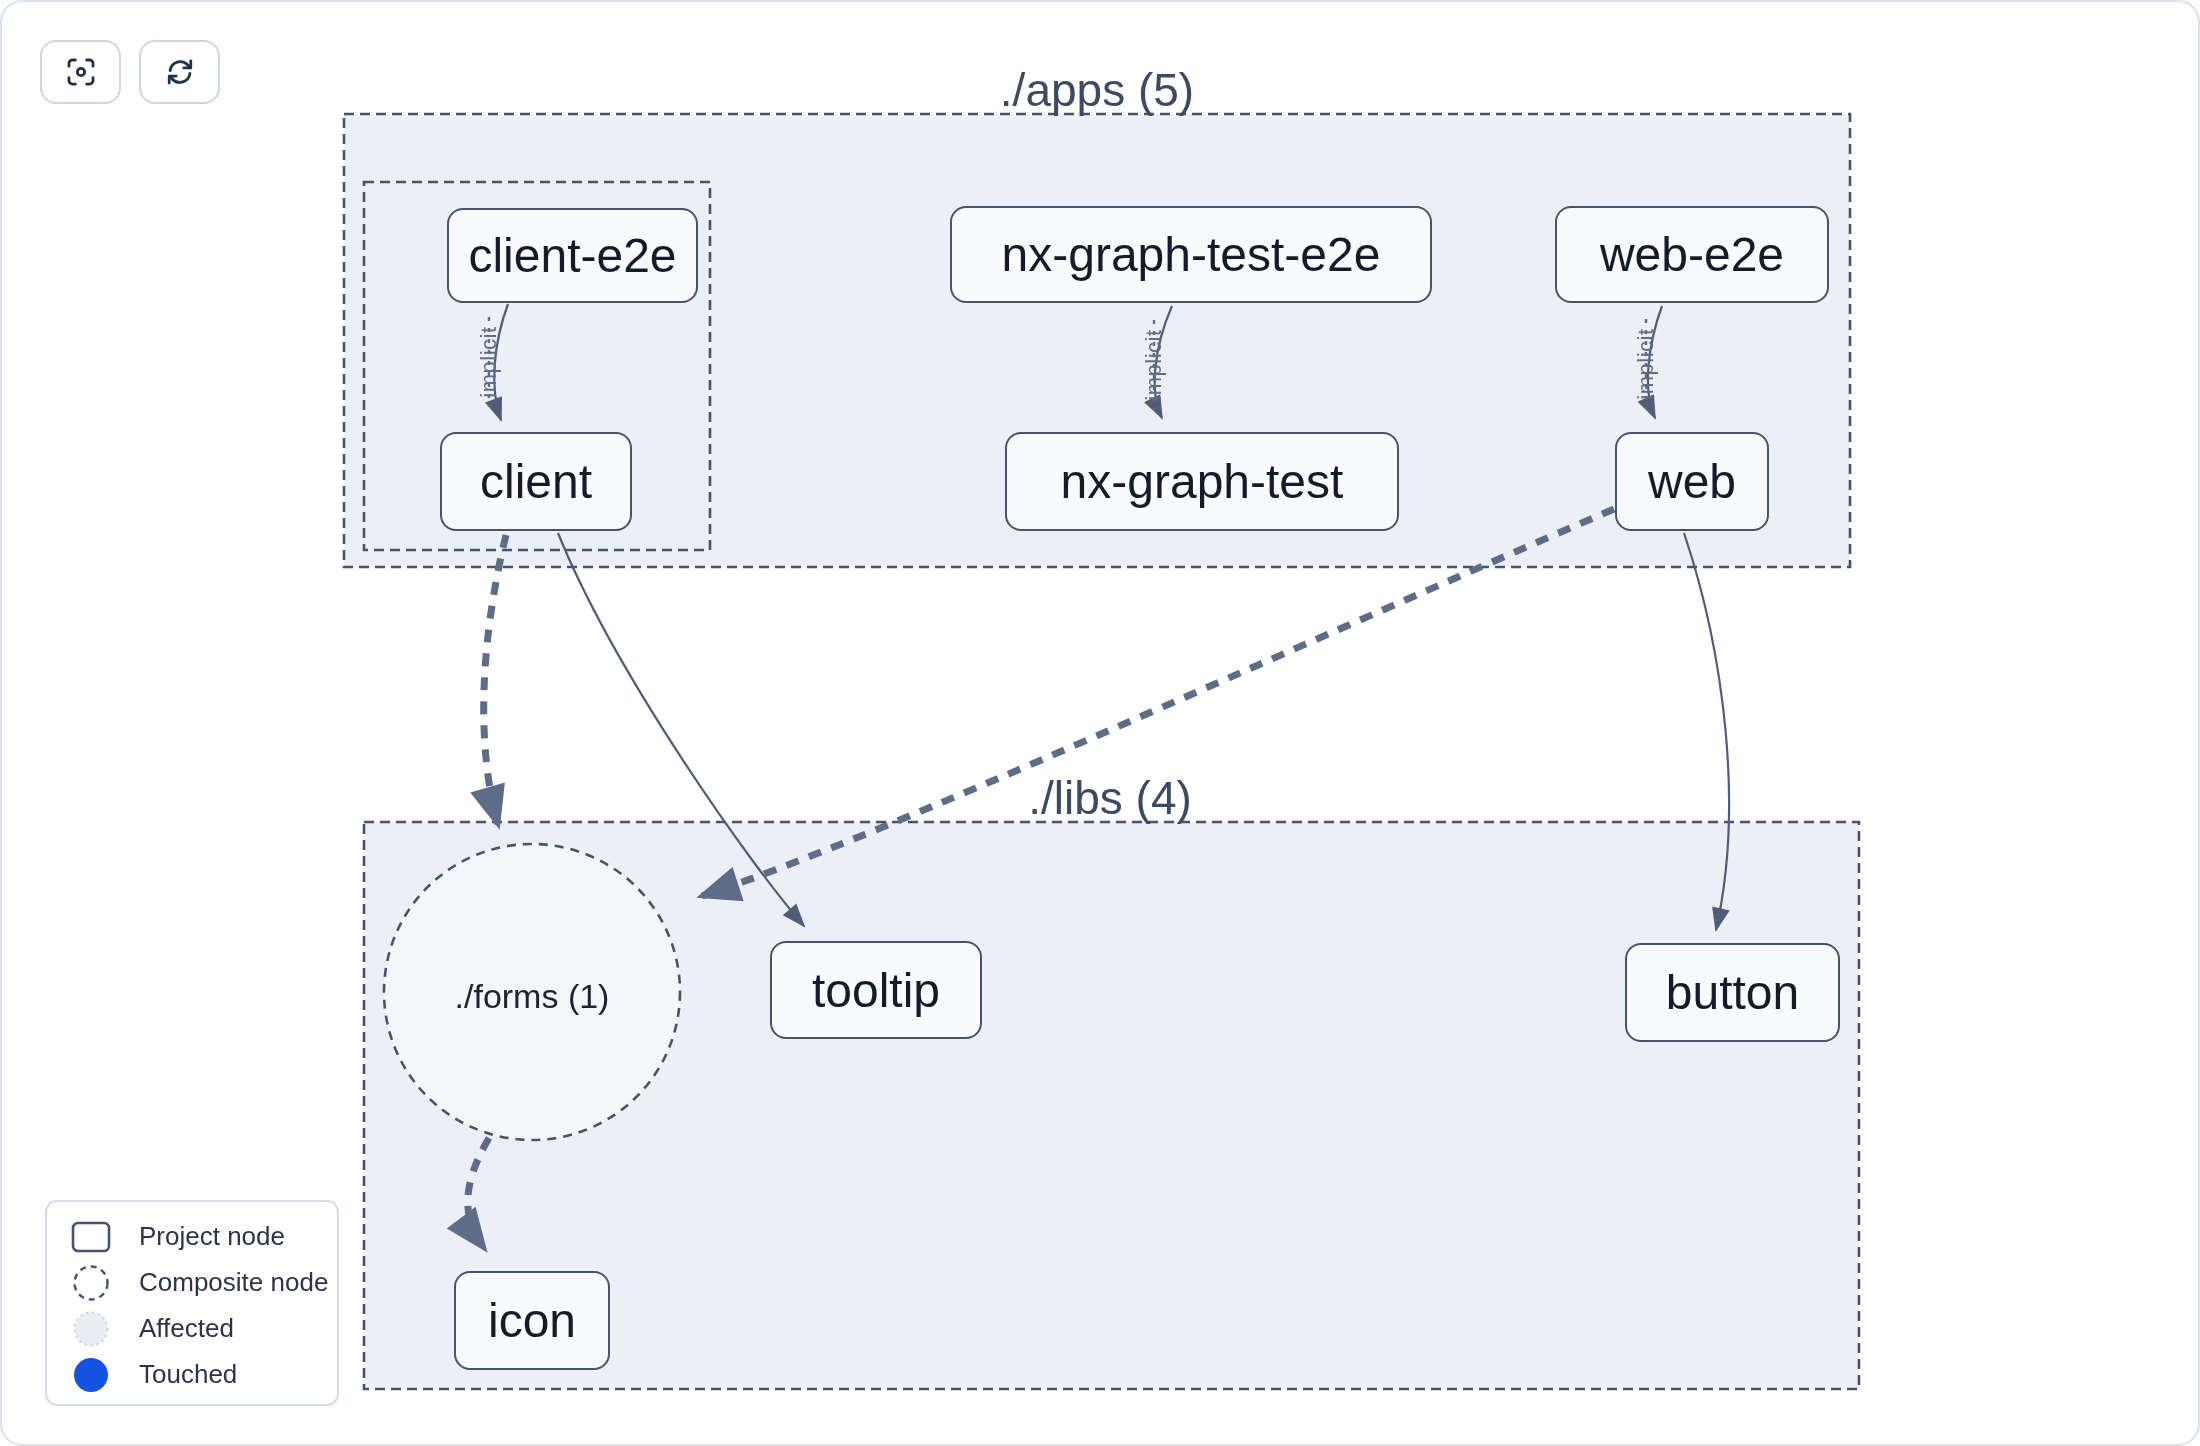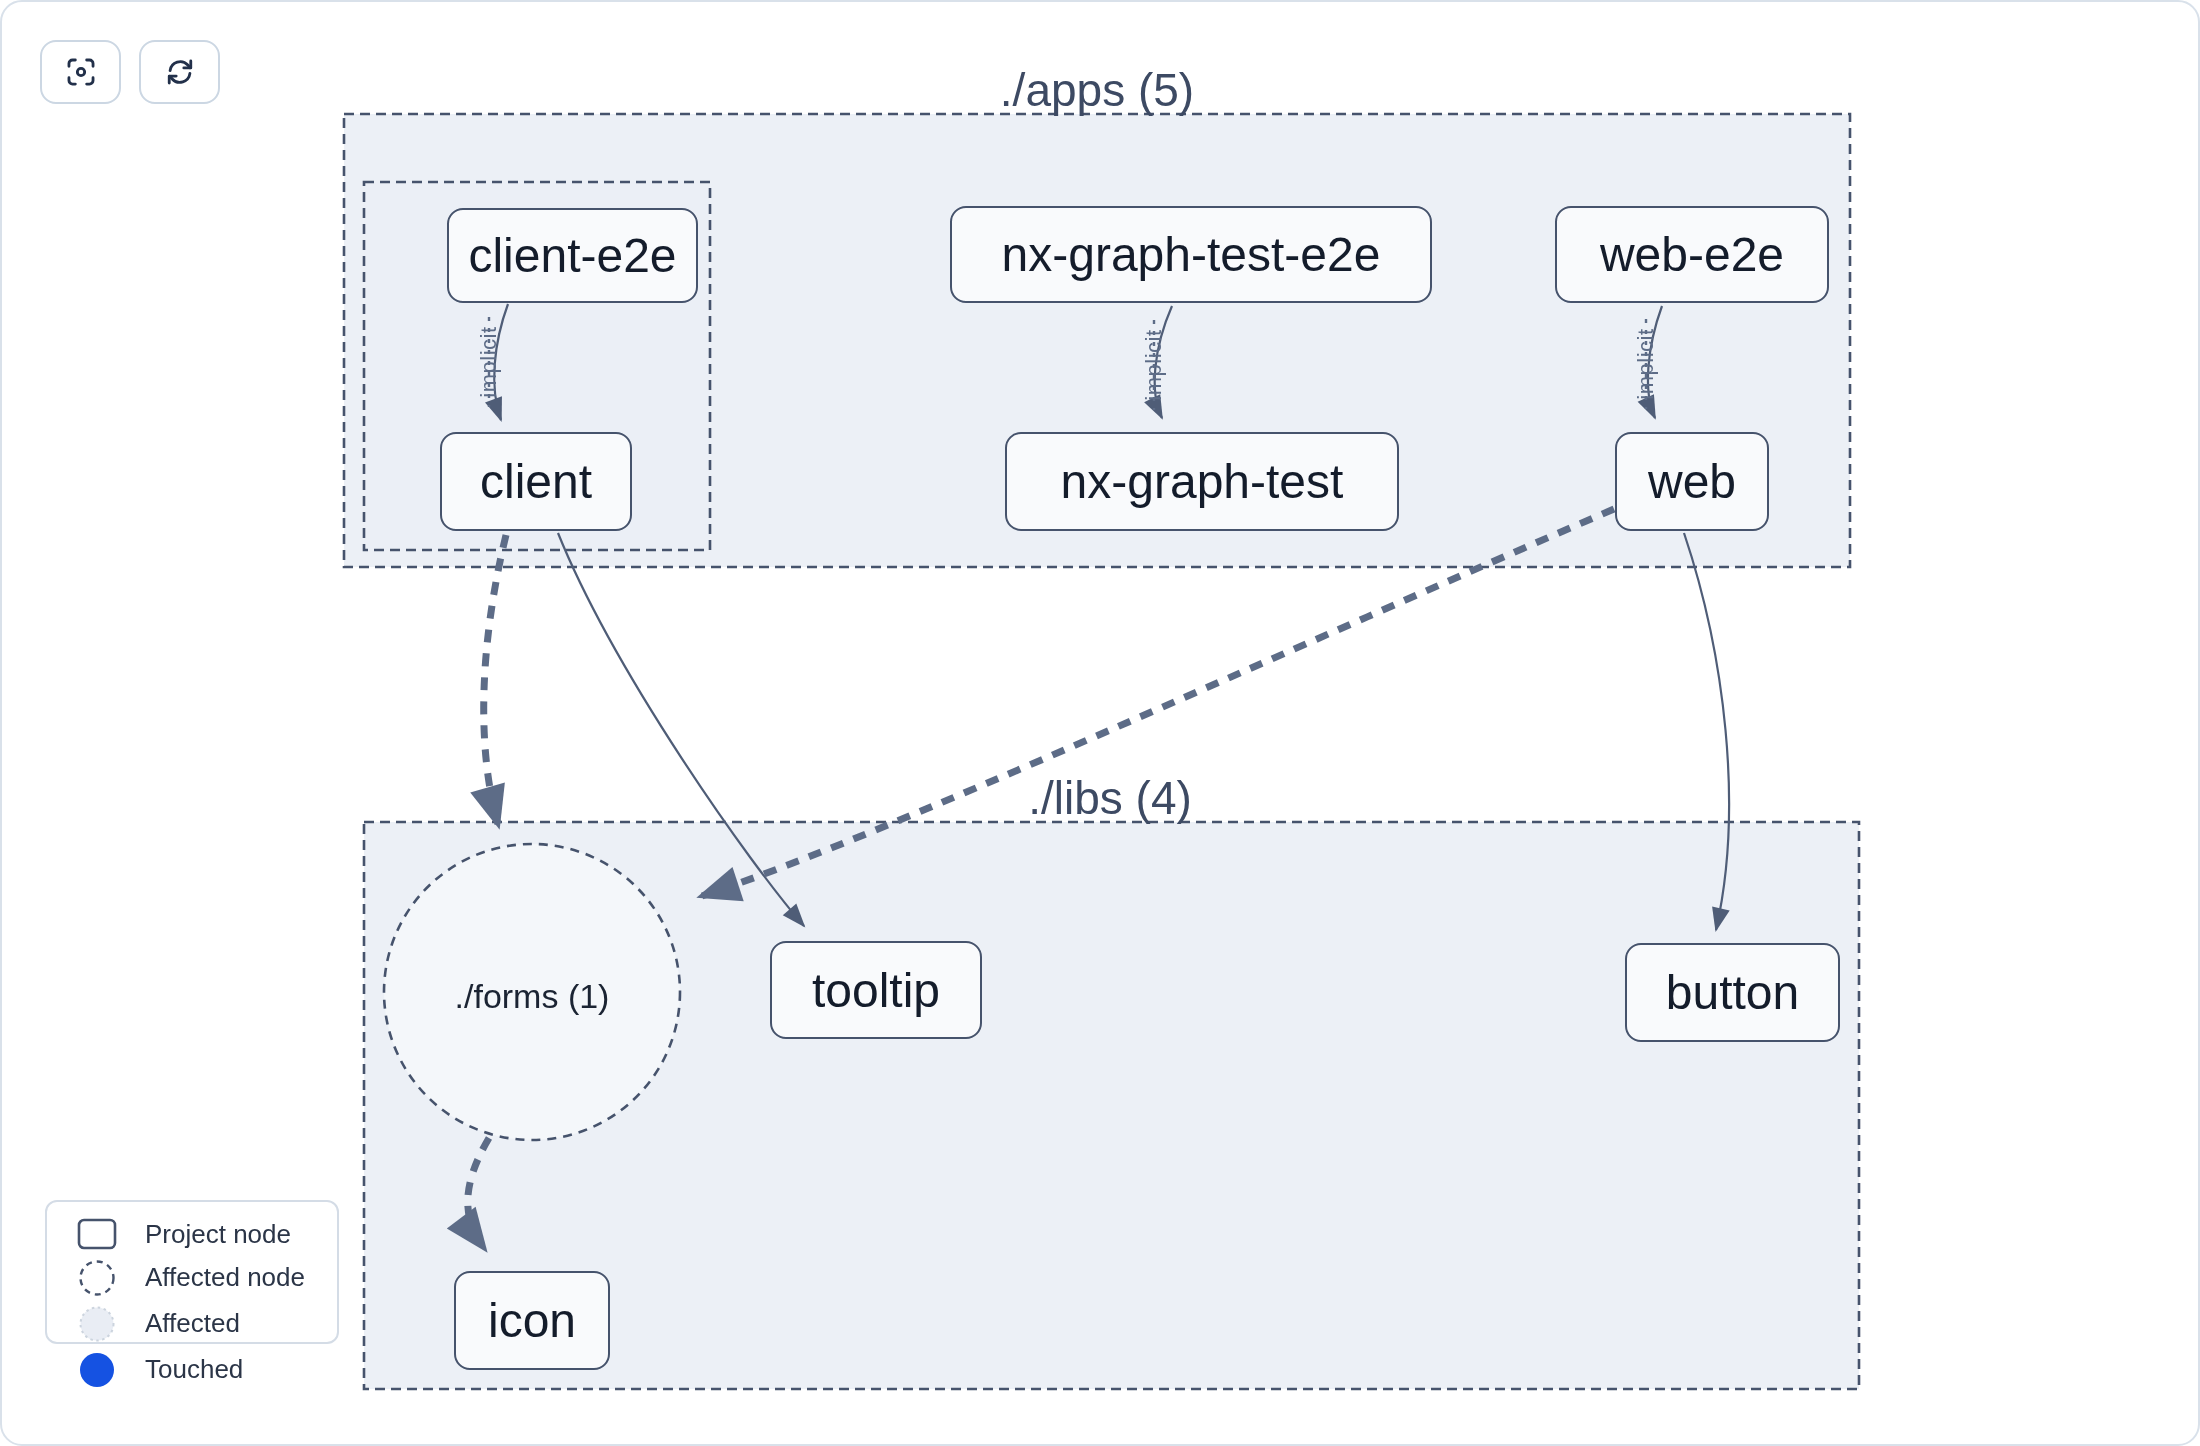--- a/index.html
+++ b/index.html
@@ -35,23 +35,23 @@
     white-space:nowrap;pointer-events:none;margin-top:12px;
   }
   
   .edge-label{
     position:absolute;width:120px;height:30px;display:flex;align-items:center;justify-content:center;
     font-size:22px;color:#5d6c87;transform:rotate(-90deg);transform-origin:center;
     pointer-events:none;letter-spacing:0.5px;
   }
   
   .legend{
-    position:absolute;left:43px;top:1198px;width:294px;height:144px;box-sizing:border-box;
+    position:absolute;left:43px;top:1198px;width:294px;height:206px;box-sizing:border-box;
     background:#ffffff;border:2px solid #d4dce6;border-radius:12px;
-    padding:16px 0 0 28px;display:flex;flex-direction:column;gap:9px;
+    padding:16px 0 0 22px;display:flex;flex-direction:column;gap:9px;
   }
   .lrow{display:flex;align-items:center;height:37px;}
   .licon{width:44px;display:flex;align-items:center;justify-content:center;margin-right:26px;}
   .llabel{font-size:26px;color:#2b3547;white-space:nowrap;}
 </style>
 </head>
 <body>
 
 <div class="page">
 
@@ -148,21 +148,21 @@
         </svg>
       </span>
       <span class="llabel">Project node</span>
     </div>
     <div class="lrow">
       <span class="licon">
         <svg width="38" height="38" viewBox="0 0 38 38">
           <circle cx="19" cy="19" r="16.5" fill="none" stroke="#46536c" stroke-width="2.4" stroke-dasharray="6 5"></circle>
         </svg>
       </span>
-      <span class="llabel">Affected node</span>
+      <span class="llabel">Composite node</span>
     </div>
     <div class="lrow">
       <span class="licon">
         <svg width="38" height="38" viewBox="0 0 38 38">
           <circle cx="19" cy="19" r="16.5" stroke-width="2" stroke-dasharray="2.5 3.5" fill="#e9edf4"></circle>
           <circle cx="19" cy="19" r="16.5" fill="none" stroke-width="2" stroke-dasharray="2.5 3.5" stroke="#ccd4de"></circle>
         </svg>
       </span>
       <span class="llabel">Affected</span>
     </div>

